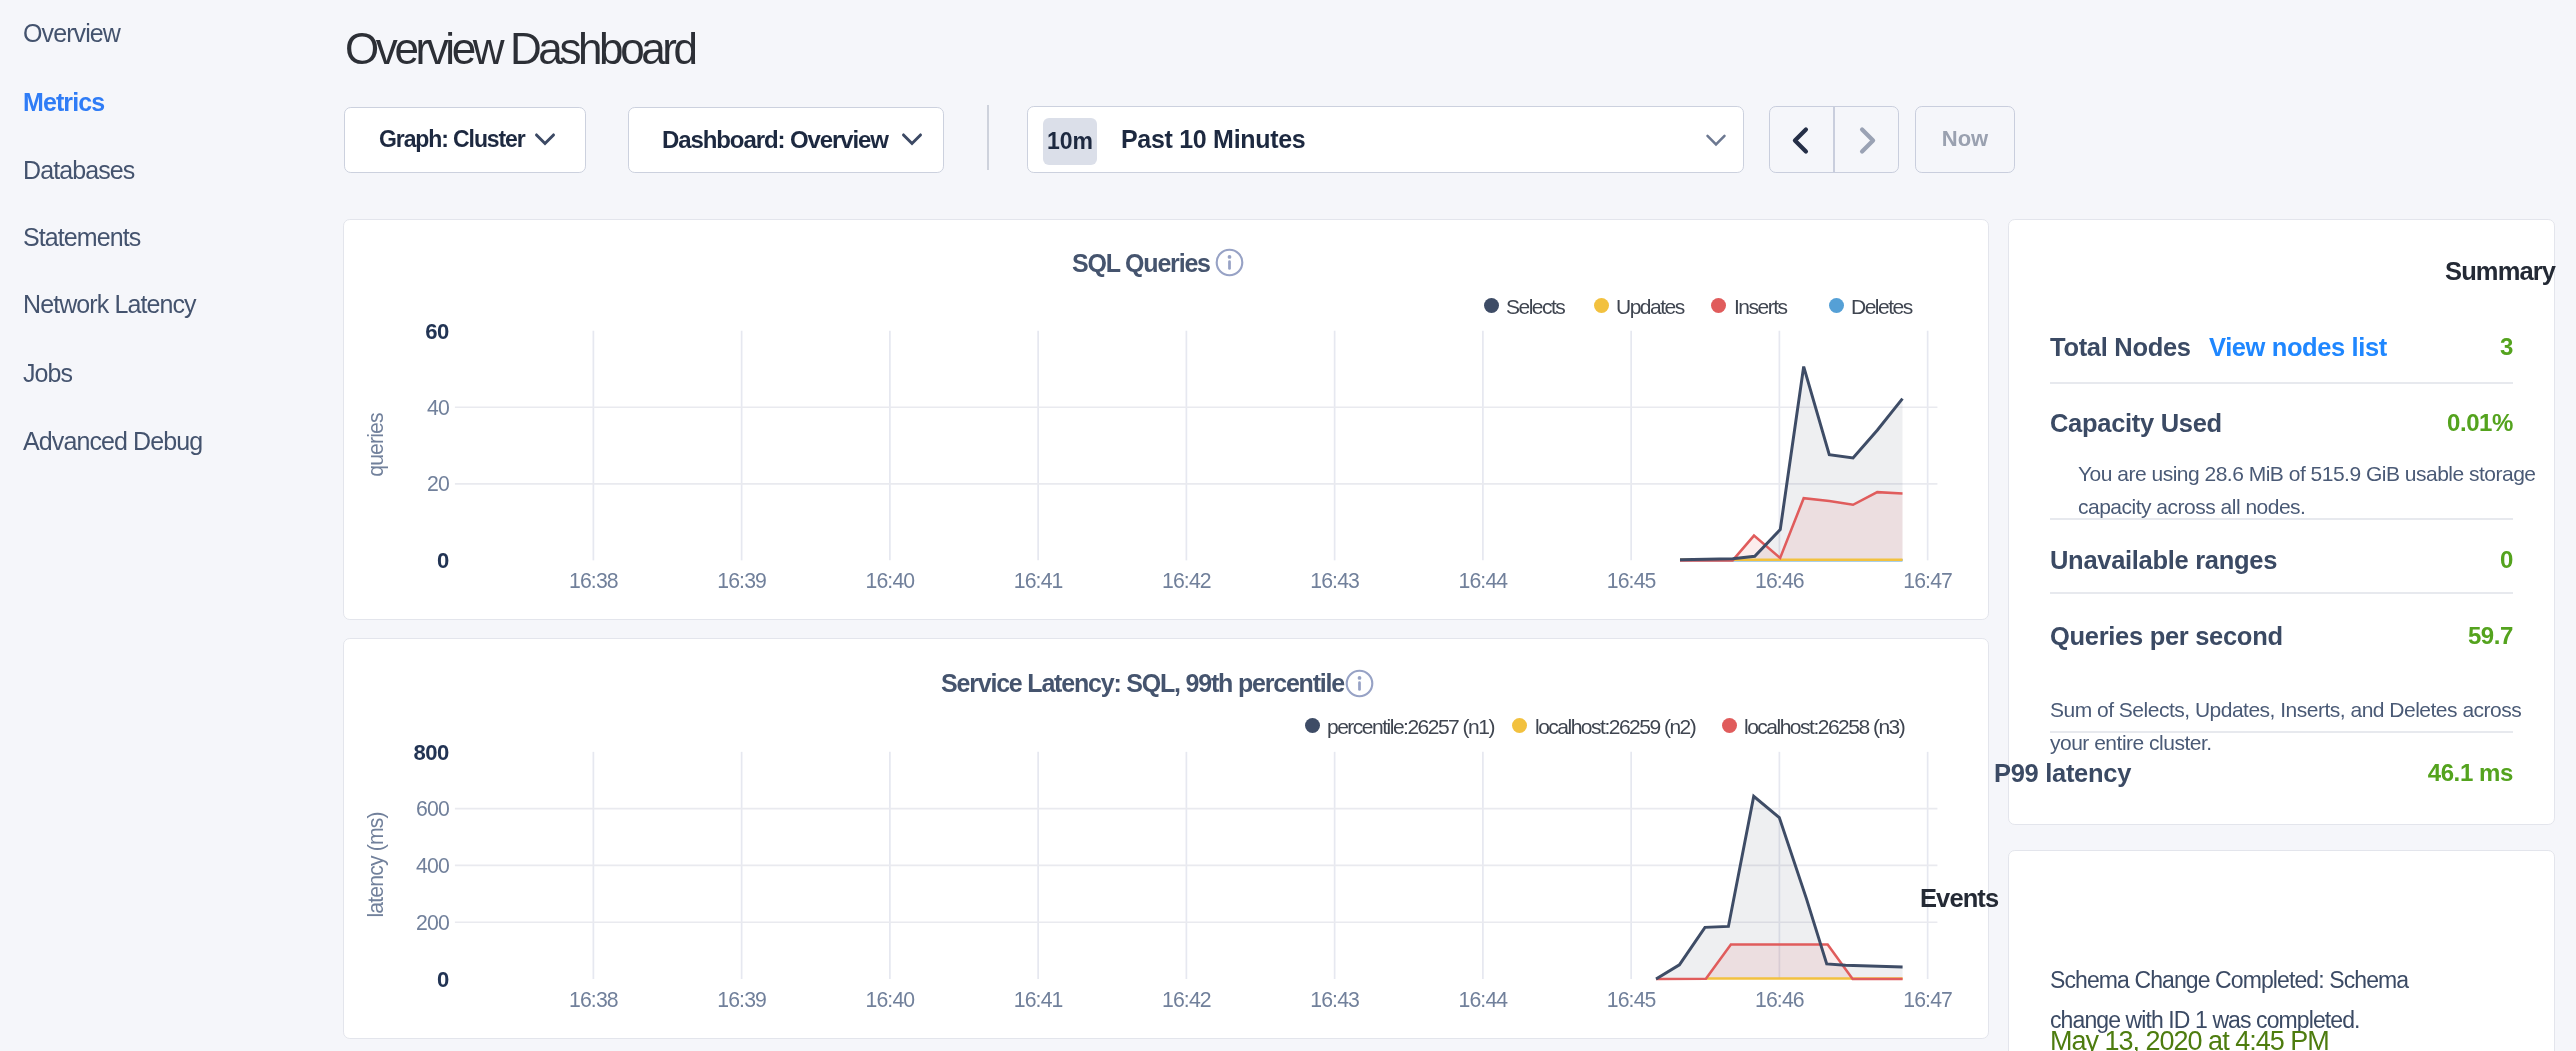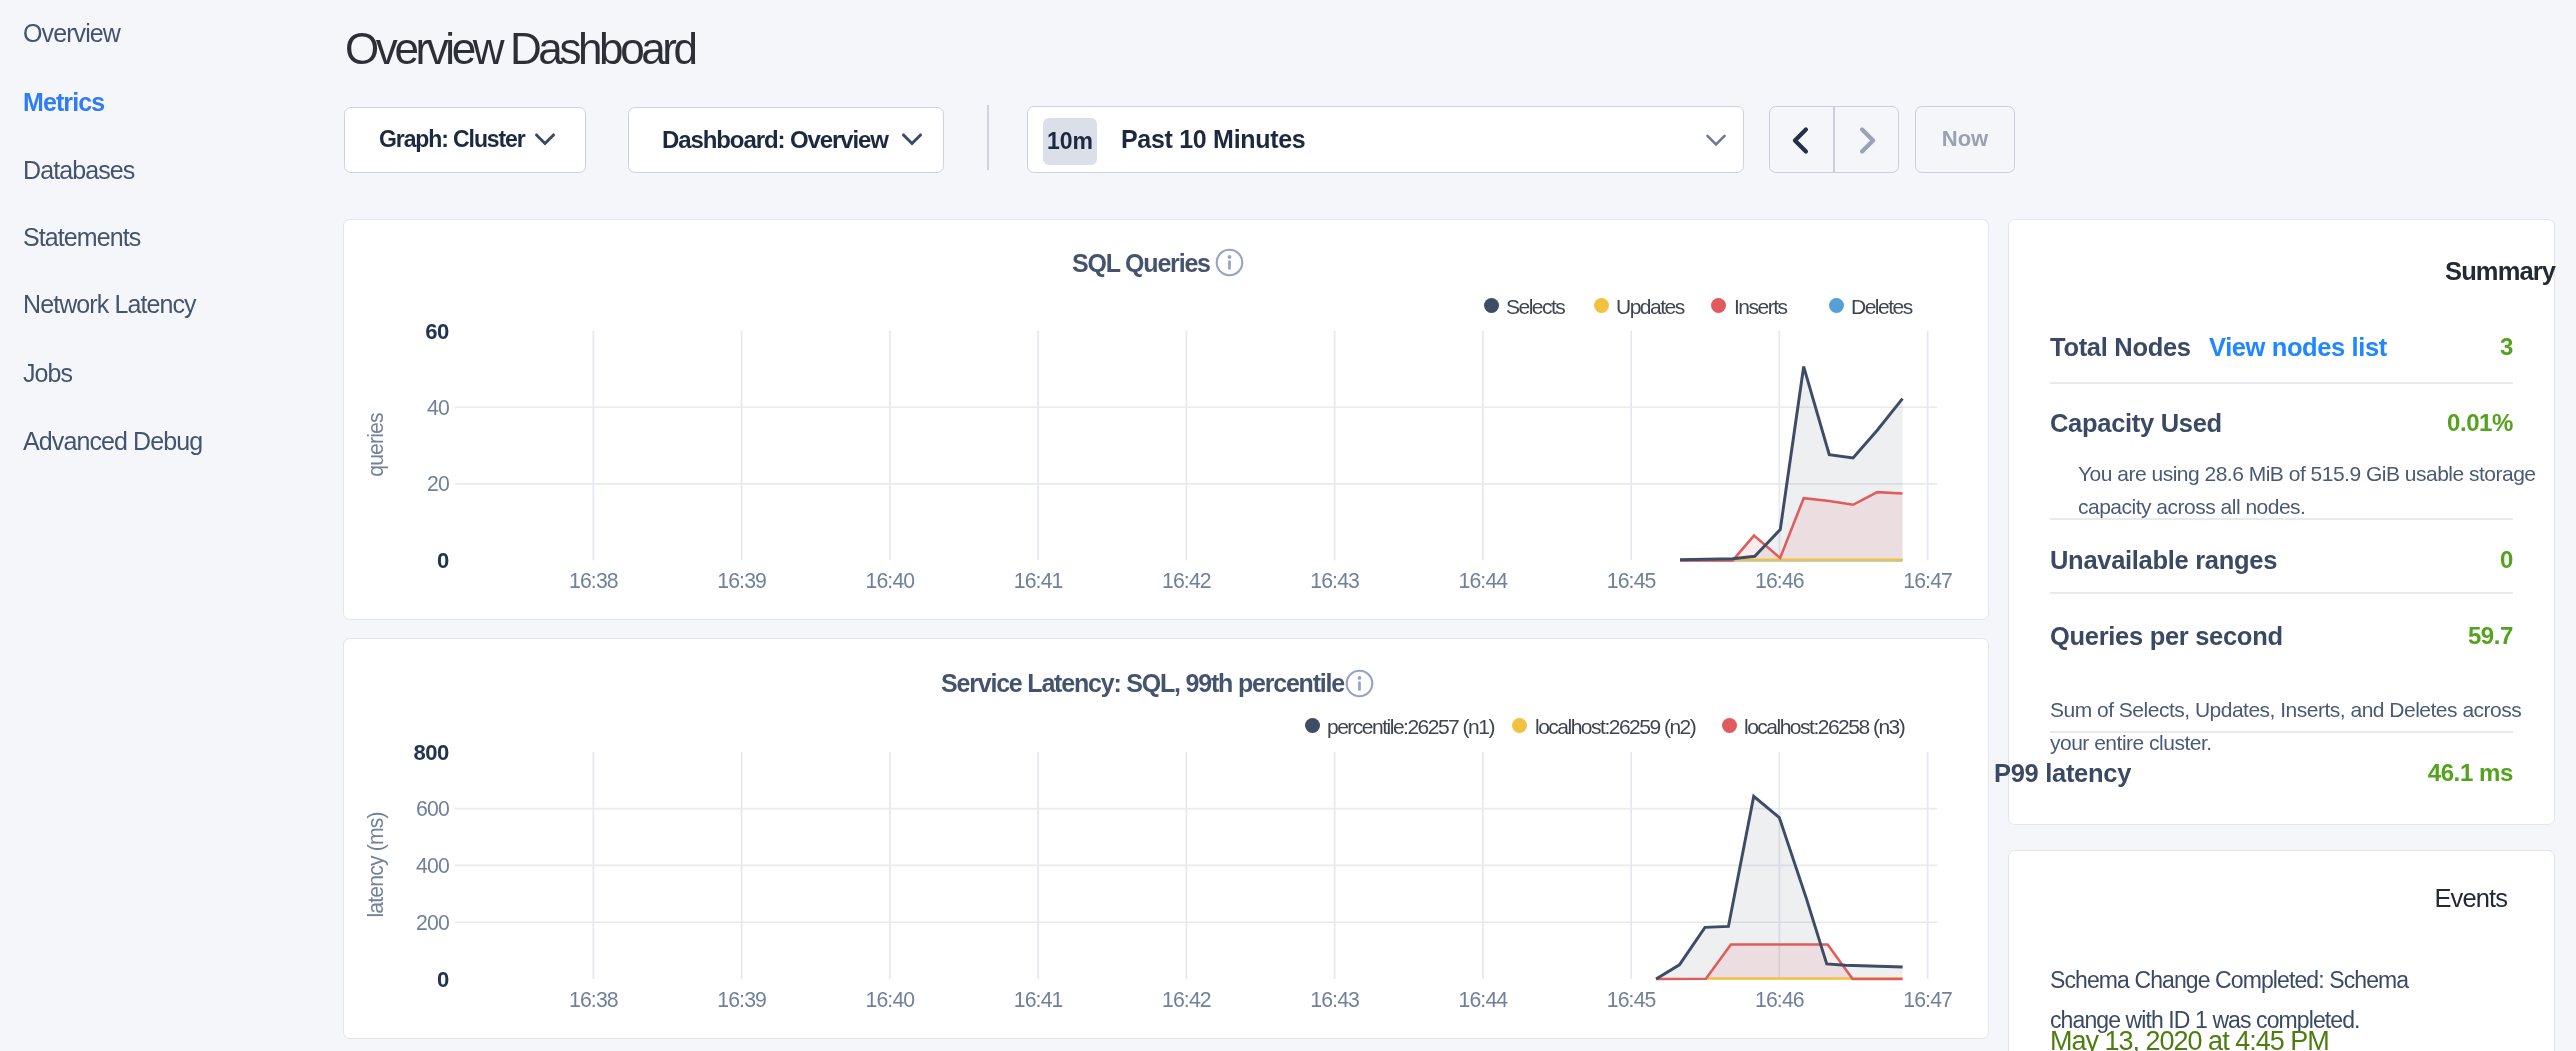--- a/index.html
+++ b/index.html
@@ -200,16 +200,16 @@
 <div class="abs sumvalue" style="left:2050px; top:546px; width:463px; text-align:right;">0</div>
 <div class="divider" style="left:2050px; top:592px; width:463px;"></div>
 <div class="abs sumlabel" style="left:2050px; top:622px;">Queries per second</div>
 <div class="abs sumvalue" style="left:2050px; top:622px; width:463px; text-align:right;">59.7</div>
 <div class="abs sumdesc" style="left:2050px; top:655px; width:510px;margin-top:38px;">Sum of Selects, Updates, Inserts, and Deletes across<br>your entire cluster.</div>
 <div class="divider" style="left:2050px; top:731px; width:463px;"></div>
 <div class="abs sumlabel" style="left:1994px; top:759px;">P99 latency</div>
 <div class="abs sumvalue" style="left:2050px; top:759px; width:463px; text-align:right;">46.1 ms</div>
 
 <div class="panel" style="left:2008px; top:850px; width:547px; height:340px;"></div>
-<div class="abs" style="left:1960px; top:884px; width:547px; text-align:right; font-weight:normal; font-size:25.5px; letter-spacing:-0.9px; color:#242a35;">Events</div>
+<div class="abs" style="left:1920px; top:884px; width:547px; text-align:left; font-weight:bold; font-size:25.5px; letter-spacing:-0.9px; color:#242a35;">Events</div>
 <div class="abs" style="left:2050px; top:936px; width:510px; font-size:23px; letter-spacing:-0.9px; color:#3b4a64; line-height:40px;margin-top:24px;">Schema Change Completed: Schema<br>change with ID 1 was completed.</div>
 <div class="abs" style="left:2050px; top:1026px; font-size:27px; letter-spacing:-1px; color:#4d7c0f;">May 13, 2020 at 4:45 PM</div>
 
 
 </body></html>

